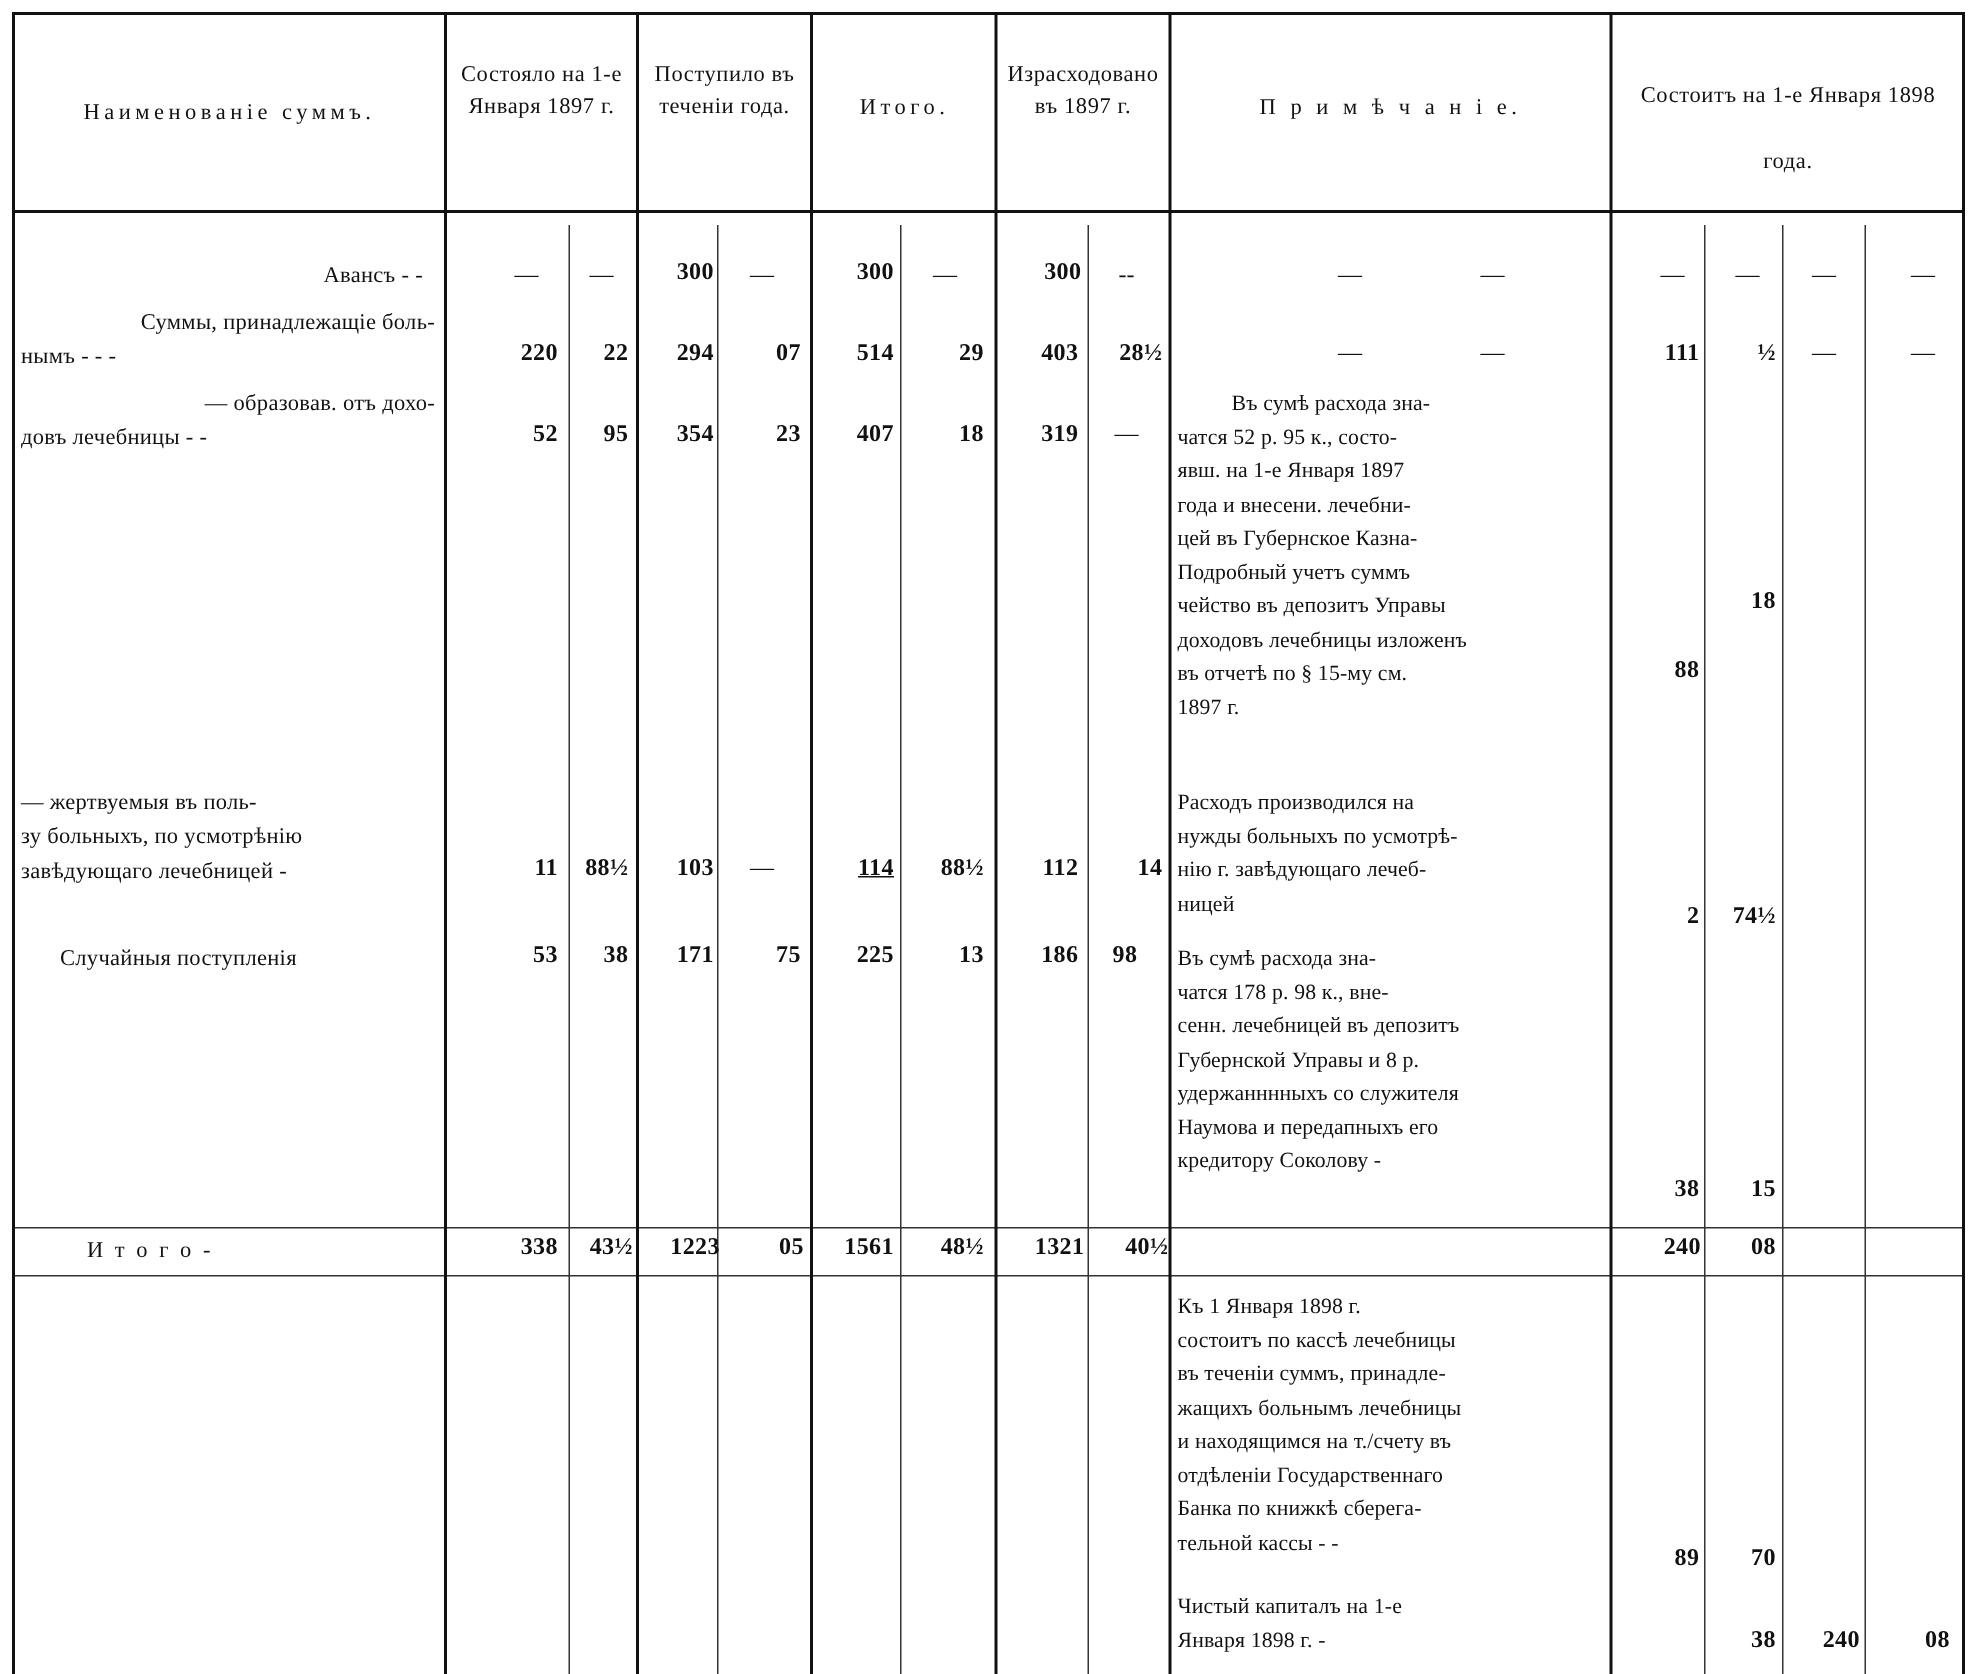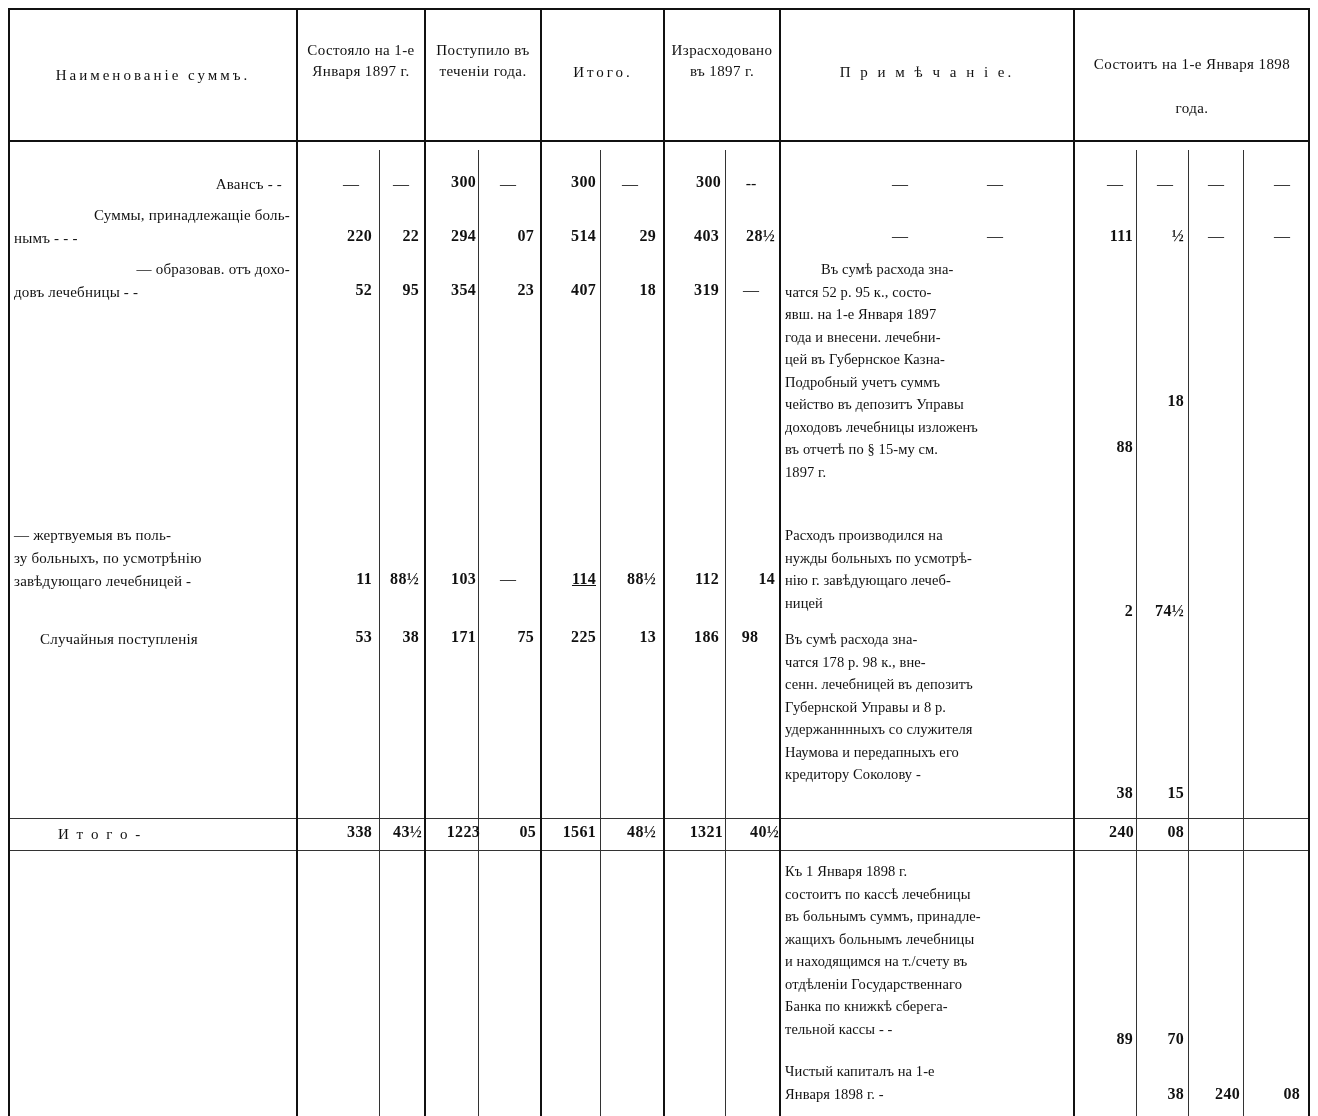--- a/index.html
+++ b/index.html
@@ -216,21 +216,21 @@
   <div class="num" style="left:538px;top:823px;width:58px;">1561</div>
   <div class="num" style="left:598px;top:823px;width:58px;">48½</div>
   <div class="num" style="left:661px;top:823px;width:62px;">1321</div>
   <div class="num" style="left:723px;top:823px;width:56px;">40½</div>
   <div class="num" style="left:1080px;top:823px;width:54px;">240</div>
   <div class="num" style="left:1140px;top:823px;width:44px;">08</div>
 
   <div class="note" style="left:785px;top:860px;width:286px;">
     <div>     Къ  1  Января     1898   г.</div>
     <div>состоитъ  по  кассѣ  лечебницы</div>
-    <div>въ  больнымъ  суммъ, принадле-</div>
+    <div>въ  теченіи  суммъ, принадле-</div>
     <div>жащихъ  больнымъ  лечебницы</div>
     <div>и находящимся на т./счету въ</div>
     <div>отдѣленіи     Государственнаго</div>
     <div>Банка   по  книжкѣ   сберега-</div>
     <div>тельной  кассы       -            -</div>
   </div>
   <div class="num" style="left:1085px;top:1030px;width:48px;">89</div>
   <div class="num" style="left:1140px;top:1030px;width:44px;">70</div>
 
   <div class="note" style="left:785px;top:1060px;width:286px;">

